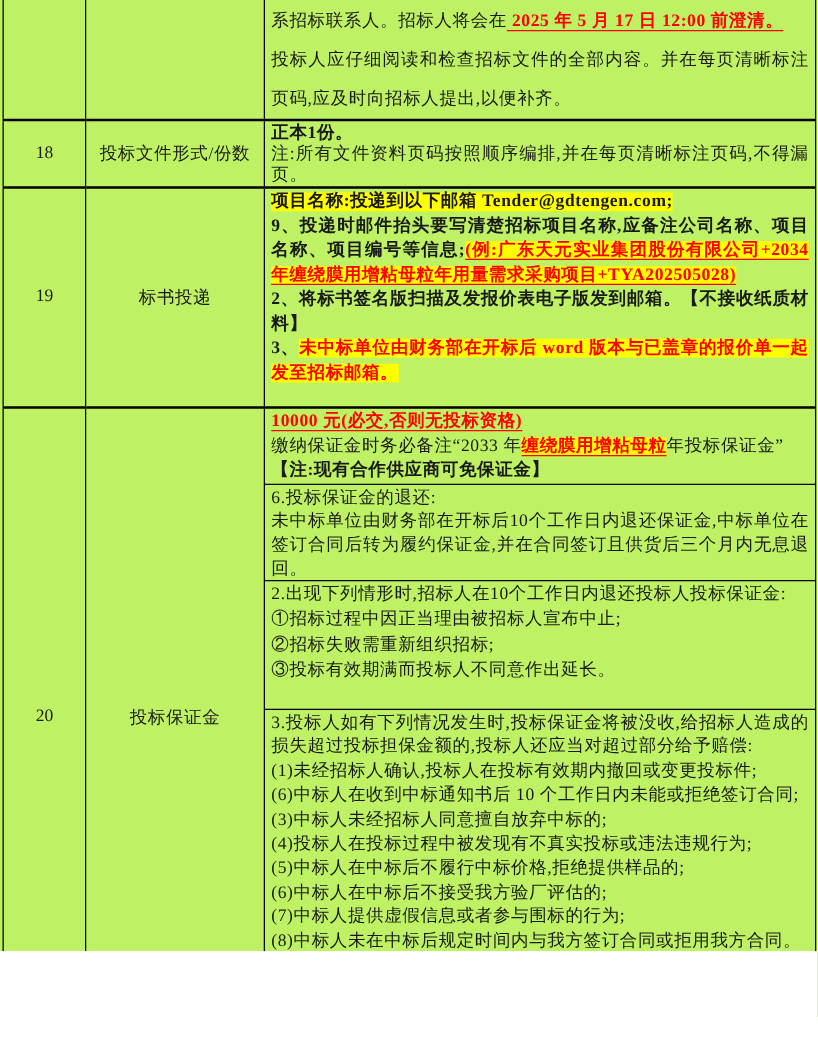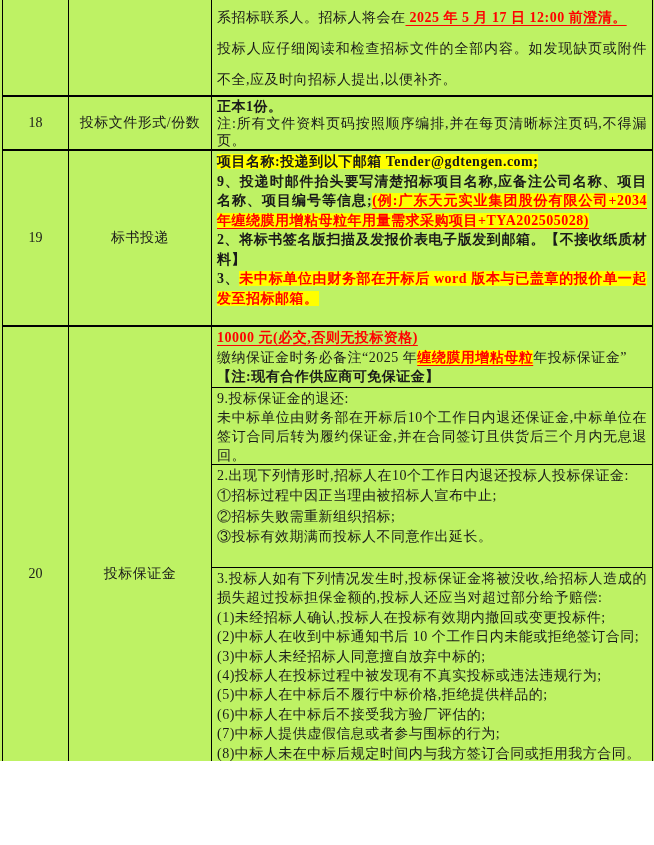--- a/index.html
+++ b/index.html
@@ -57,21 +57,21 @@
 <body>
 
 <div class="page">
   <table class="doc">
     <tbody>
         <tr class="partial">
       <td class="c1"></td>
       <td class="c2"></td>
       <td class="c3">
             <p class="para"><span>系招标联系人。招标人将会在</span><span class="red bold u"> 2025 年 5 月 17 日 12:00 前澄清。</span></p>
-            <p class="para"><span>投标人应仔细阅读和检查招标文件的全部内容。如发现缺页或附件不全,应及时向招标人提出,以便补齐。</span></p>
+            <p class="para"><span>投标人应仔细阅读和检查招标文件的全部内容。并在每页清晰标注页码,应及时向招标人提出,以便补齐。</span></p>
           </td>
     </tr>
 
     <tr class="major r18">
       <td class="c1">18</td>
       <td class="c2">投标文件形式/份数</td>
       <td class="c3">
             <p class="para"><span class="bold">正本1份。</span></p>
             <p class="para"><span>注:所有文件资料页码按照顺序编排,并在每页清晰标注页码,不得漏页。</span></p>
           </td>
@@ -87,37 +87,37 @@
             <p class="para"><span class="bold">3、</span><span class="bold red hl">未中标单位由财务部在开标后 word 版本与已盖章的报价单一起发至招标邮箱。</span></p>
           </td>
     </tr>
 
     <tr class="major r20">
       <td class="c1">20</td>
       <td class="c2">投标保证金</td>
       <td class="c3">
         <div class="sect sect-a">
               <p class="para"><span class="red bold u">10000 元(必交,否则无投标资格)</span></p>
-              <p class="para"><span>缴纳保证金时务必备注“2025 年</span><span class="red bold hl u">缠绕膜用增粘母粒</span><span>年投标保证金”</span></p>
+              <p class="para"><span>缴纳保证金时务必备注“2033 年</span><span class="red bold hl u">缠绕膜用增粘母粒</span><span>年投标保证金”</span></p>
               <p class="para"><span class="bold">【注:现有合作供应商可免保证金】</span></p>
             </div>
         <div class="sect sect-b">
-              <p class="para"><span>9.投标保证金的退还:</span></p>
+              <p class="para"><span>6.投标保证金的退还:</span></p>
               <p class="para"><span>未中标单位由财务部在开标后10个工作日内退还保证金,中标单位在签订合同后转为履约保证金,并在合同签订且供货后三个月内无息退回。</span></p>
             </div>
         <div class="sect sect-c">
               <p class="para"><span>2.出现下列情形时,招标人在10个工作日内退还投标人投标保证金:</span></p>
               <p class="para"><span>①招标过程中因正当理由被招标人宣布中止;</span></p>
               <p class="para"><span>②招标失败需重新组织招标;</span></p>
               <p class="para"><span>③投标有效期满而投标人不同意作出延长。</span></p>
             </div>
         <div class="sect sect-d">
               <p class="para"><span>3.投标人如有下列情况发生时,投标保证金将被没收,给招标人造成的损失超过投标担保金额的,投标人还应当对超过部分给予赔偿:</span></p>
               <p class="para"><span>(1)未经招标人确认,投标人在投标有效期内撤回或变更投标件;</span></p>
-              <p class="para"><span>(2)中标人在收到中标通知书后 10 个工作日内未能或拒绝签订合同;</span></p>
+              <p class="para"><span>(6)中标人在收到中标通知书后 10 个工作日内未能或拒绝签订合同;</span></p>
               <p class="para"><span>(3)中标人未经招标人同意擅自放弃中标的;</span></p>
               <p class="para"><span>(4)投标人在投标过程中被发现有不真实投标或违法违规行为;</span></p>
               <p class="para"><span>(5)中标人在中标后不履行中标价格,拒绝提供样品的;</span></p>
               <p class="para"><span>(6)中标人在中标后不接受我方验厂评估的;</span></p>
               <p class="para"><span>(7)中标人提供虚假信息或者参与围标的行为;</span></p>
               <p class="para"><span>(8)中标人未在中标后规定时间内与我方签订合同或拒用我方合同。</span></p>
             </div>
       </td>
     </tr>
 

